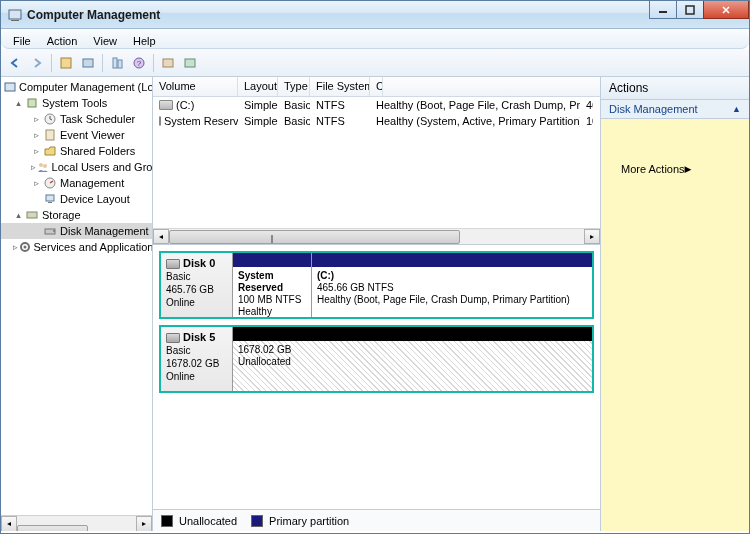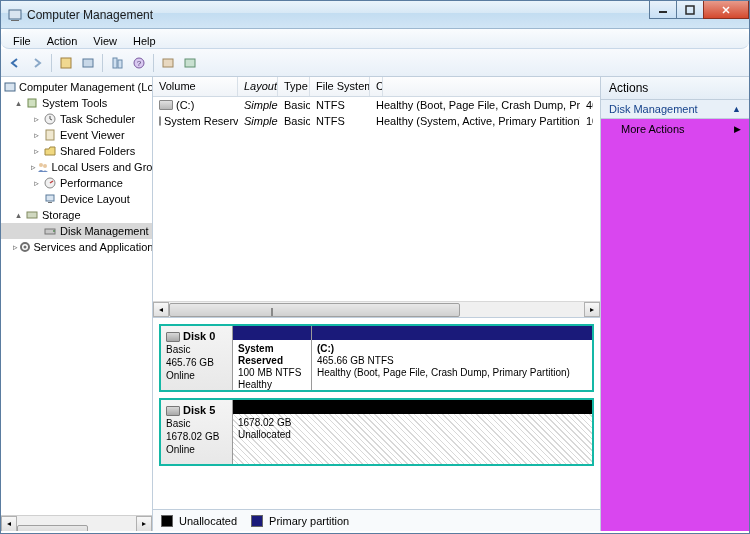--- a/index.html
+++ b/index.html
@@ -1,19 +1,19 @@
 <!DOCTYPE html>
 <html><head>
 <meta charset="utf-8">
 <style>
 * { box-sizing: border-box; margin: 0; padding: 0; }
 body { font-family: "Segoe UI", Tahoma, sans-serif; font-size: 11px; background: #fff; width: 750px; height: 534px; overflow: hidden; border: 1px solid #5a7ca0; }
 .titlebar { height: 28px; background: linear-gradient(to bottom, #eaf4fb 0%, #d7e8f5 45%, #c3ddf1 46%, #d1e5f5 100%); display: flex; align-items: center; padding: 0 2px; border-bottom: 1px solid #9db8d0; position: relative; }
 .titlebar-icon { width: 16px; height: 16px; margin: 0 4px; }
-.titlebar-text { font-size: 12px; color: #1a1a1a; }
+.titlebar-text { font-size: 12px; color: #1a1a1a; font-weight: bold; }
 .win-controls { position: absolute; right: 0; top: 0; display: flex; }
 .win-btn { width: 28px; height: 18px; border: 1px solid #5a7a9a; border-top: none; display: flex; align-items: center; justify-content: center; font-size: 10px; margin-left: -1px; }
 .win-min { background: linear-gradient(#e8f1fa, #c8dff4); }
 .win-max { background: linear-gradient(#e8f1fa, #c8dff4); }
 .win-close { background: linear-gradient(#e89a8a, #d4492e); color: #fff; width: 46px; border-color: #8a3020; }
 .menubar { height: 20px; background: linear-gradient(#fafcfe, #e9f1f8); border-bottom: 1px solid #c8d8e8; display: flex; padding: 4px 4px; align-items: flex-start; border-radius: 8px; }
 .menubar span { padding: 2px 8px; cursor: default; }
 .toolbar { height: 28px; background: linear-gradient(#f8fafd, #e8f0f8); border-bottom: 1px solid #c0cedc; display: flex; align-items: center; padding: 0 4px; gap: 2px; }
 .tb-btn { width: 20px; height: 20px; display: flex; align-items: center; justify-content: center; }
 .tb-sep { width: 1px; height: 18px; background: #c0cedc; margin: 0 2px; }
@@ -24,28 +24,28 @@
 .tree-item.l1 { padding-left: 12px; }
 .tree-item.l2 { padding-left: 30px; }
 .tree-item .tw { width: 11px; text-align: center; color: #666; font-size: 9px; }
 .tree-item .ic { width: 16px; height: 16px; display: inline-flex; align-items: center; justify-content: center; margin-right: 2px; }
 .tree-item.sel { background: #d8d8d8; }
 .tree-scroll { position: absolute; bottom: 0; left: 0; right: 0; height: 16px; background: #f0f0f0; border-top: 1px solid #d0d0d0; display: flex; align-items: center; }
 .tree-scroll .tbtn { width: 16px; height: 16px; background: linear-gradient(#f8f8f8, #e0e0e0); border: 1px solid #b0b0b0; font-size: 8px; display: flex; align-items: center; justify-content: center; }
 .tree-scroll .track { flex: 1; position: relative; }
 .tree-scroll .thumb { position: absolute; left: 0; width: 60%; height: 14px; top: 1px; background: linear-gradient(#e8e8e8, #d0d0d0); border: 1px solid #a0a0a0; border-radius: 2px; }
 .center-pane { flex: 1; display: flex; flex-direction: column; border-right: 1px solid #c0cedc; overflow: hidden; }
-.vol-list { height: 241px; display: flex; flex-direction: column; border-bottom: 1px solid #c0cedc; }
+.vol-list { height: 168px; display: flex; flex-direction: column; border-bottom: 1px solid #c0cedc; }
 .vl-head { display: flex; background: linear-gradient(#fdfdfe, #f0f4f8); border-bottom: 1px solid #d0dae4; height: 20px; }
 .vl-head > div { border-right: 1px solid #d8e0e8; padding: 3px 6px; font-size: 11px; overflow: hidden; white-space: nowrap; }
 .vl-body { flex: 1; overflow: hidden; }
 .vl-row { display: flex; height: 16px; }
 .vl-row > div { padding: 1px 6px; overflow: hidden; white-space: nowrap; display: flex; align-items: center; }
 .c-vol { width: 85px; }
-.c-lay { width: 40px; font-style: italic; }
+.c-lay { width: 40px; }
 .c-typ { width: 32px; }
 .c-fs  { width: 60px; }
 .c-sta { width: 210px; }
 .c-cap { width: 13px; }
 .vol-drive-ic { width: 14px; height: 10px; background: linear-gradient(#e0e0e0, #b8b8b8); border: 1px solid #888; border-radius: 1px; margin-right: 3px; }
 .hscroll { height: 16px; background: #f0f0f0; border-top: 1px solid #d8d8d8; display: flex; }
 .hscroll .tbtn { width: 16px; background: linear-gradient(#f8f8f8, #e0e0e0); border: 1px solid #b0b0b0; font-size: 8px; display: flex; align-items: center; justify-content: center; }
 .hscroll .track { flex: 1; position: relative; }
 .hscroll .thumb { position: absolute; left: 0; width: 70%; height: 14px; top: 1px; background: linear-gradient(#e8e8e8, #d0d0d0); border: 1px solid #a0a0a0; border-radius: 2px; }
 .hscroll .mark { position: absolute; left: 35%; top: 4px; width: 2px; height: 8px; background: #888; }
@@ -57,24 +57,24 @@
 .part-container { flex: 1; display: flex; }
 .partition { border-right: 1px solid #9a9a9a; display: flex; flex-direction: column; }
 .partition:last-child { border-right: none; }
 .part-top { height: 14px; }
 .part-top.primary { background: #1a1a7a; }
 .part-top.unalloc { background: #000; }
 .part-body { flex: 1; padding: 3px 5px; font-size: 10px; line-height: 12px; background: #fff; overflow: hidden; }
 .part-body.hatched { background: repeating-linear-gradient(45deg, #fff 0, #fff 3px, #d8d8d8 3px, #d8d8d8 4px); }
 .legend { height: 22px; border-top: 1px solid #c0cedc; display: flex; align-items: center; padding: 0 8px; gap: 6px; background: #f8fafc; }
 .legend-sw { width: 12px; height: 12px; border: 1px solid #666; }
-.actions-pane { width: 148px; background: #d946ef; }
+.actions-pane { width: 148px; background: #fef9c3; }
 .actions-head { background: linear-gradient(#f4f8fc, #e4edf6); border-bottom: 1px solid #c0cedc; padding: 4px 8px; font-size: 12px; color: #000; }
 .actions-sub { background: #e8f0f8; border-bottom: 1px solid #c0cedc; padding: 3px 8px; color: #15428b; display: flex; justify-content: space-between; align-items: center; }
-.actions-item { padding: 4px 8px 4px 20px; display: flex; justify-content: space-between; align-items: center; }
+.actions-item { padding: 4px 8px 4px 20px; display: flex; align-items: center; margin-top: 40px; }
 svg { display: block; }
 </style>
 </head>
 <body>
 
 <div class="titlebar">
   <span class="titlebar-icon">
     <svg width="16" height="16">
         <rect x="2" y="3" width="12" height="9" fill="#d8e4f0" stroke="#4a6a8a"></rect>
         <rect x="4" y="13" width="8" height="1" fill="#6a6a6a"></rect>
@@ -216,21 +216,21 @@
           <span>Local Users and Groups</span>
         </div>
       <div class="tree-item l2">
           <span class="tw">▹</span>
           <span class="ic">
             <svg width="14" height="14">
               <circle cx="7" cy="7" r="5" fill="#f0f0f0" stroke="#888"></circle>
               <path d="M7 7 L10 5" stroke="#c04040" stroke-width="1.5"></path>
             </svg>
           </span>
-          <span>Performance</span>
+          <span>Management</span>
         </div>
       <div class="tree-item l2">
           <span class="tw"></span>
           <span class="ic">
             <svg width="14" height="14">
               <rect x="3" y="3" width="8" height="6" fill="#d8e4f0" stroke="#5a7a9a"></rect>
               <rect x="5" y="10" width="4" height="1" fill="#777"></rect>
             </svg>
           </span>
           <span>Device Layout</span>

